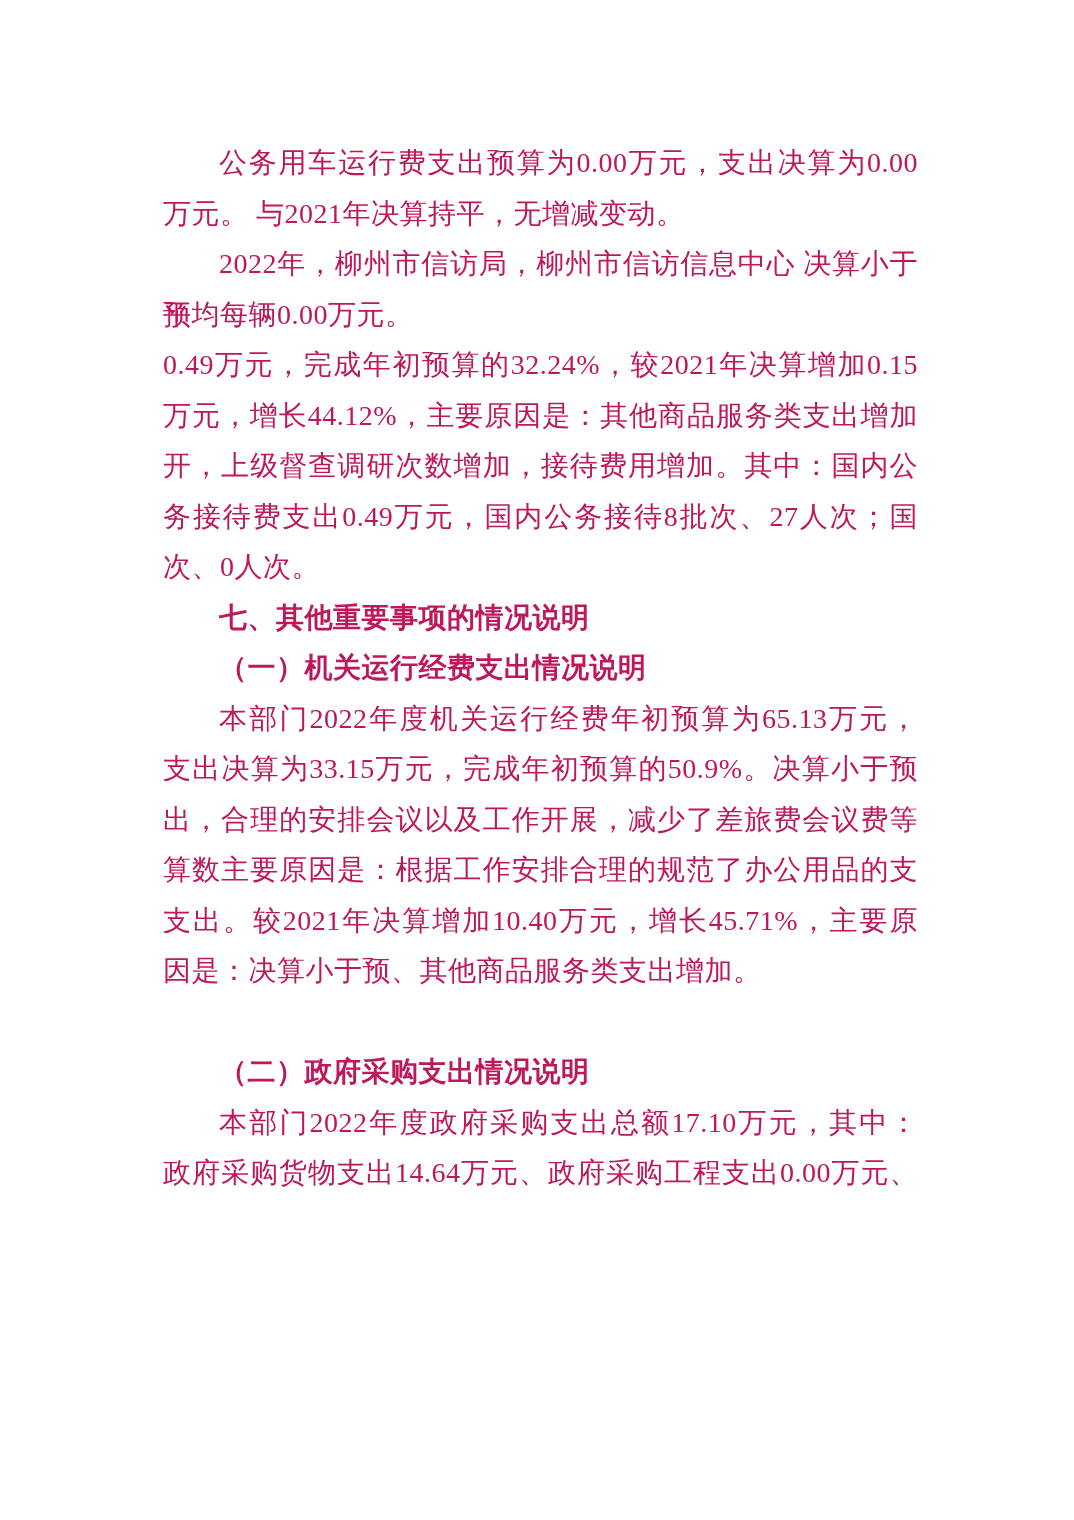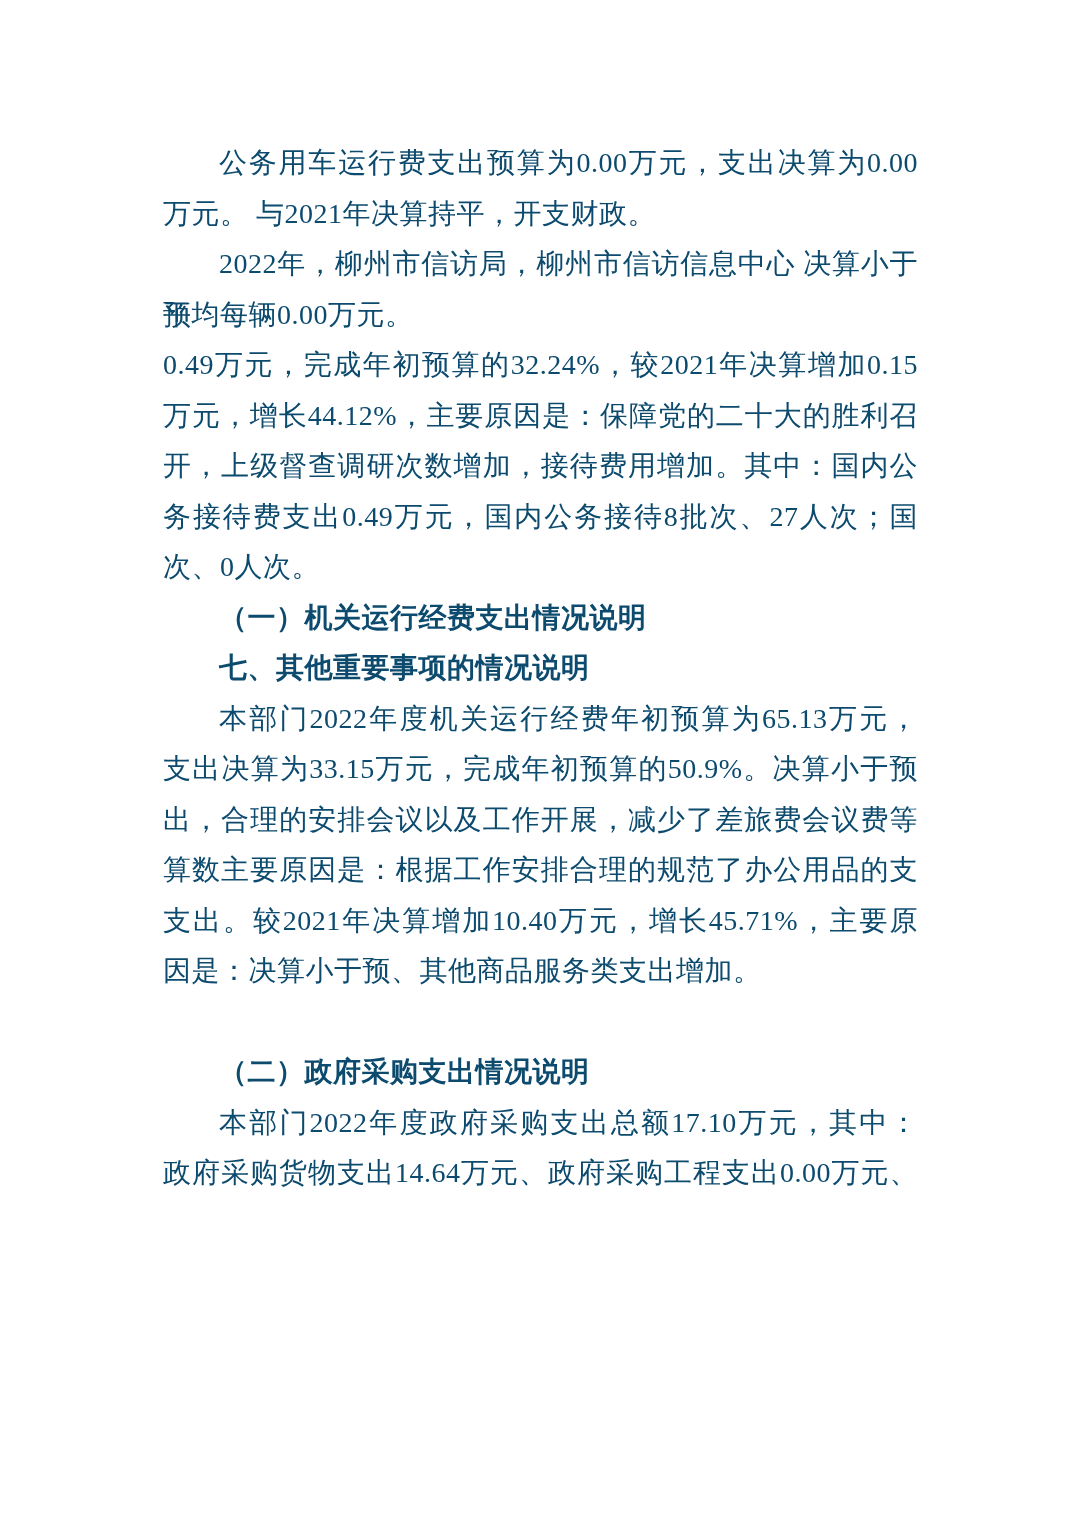--- a/index.html
+++ b/index.html
@@ -9,21 +9,21 @@
     width: 1074px;
     height: 1520px;
     overflow: hidden;
   }
   .page {
     position: relative;
     width: 1074px;
     height: 1455px;
     background: #ffffff;
     font-family: "Liberation Serif", "DejaVu Serif", serif;
-    color: #0c4a6e;
+    color: #be185d;
   }
   .content {
     position: absolute;
     left: 163px;
     top: 138px;
     width: 755px;
   }
   .line {
     font-size: 28px;
     height: 50.5px;
@@ -45,30 +45,30 @@
   .line.spacer {
     
   }
 </style>
 </head>
 <body>
 
 <div class="page">
   <div class="content" id="document-content">
       <div class="line first fill">公务用车运行费支出预算为0.00万元，支出决算为0.00</div>
-      <div class="line">万元。 与2021年决算持平，开支财政。</div>
+      <div class="line">万元。 与2021年决算持平，无增减变动。</div>
       <div class="line first fill">2022年，柳州市信访局，柳州市信访信息中心 决算小于预</div>
       <div class="line">平均每辆0.00万元。</div>
       <div class="line fill">0.49万元，完成年初预算的32.24%，较2021年决算增加0.15</div>
-      <div class="line fill">万元，增长44.12%，主要原因是：保障党的二十大的胜利召</div>
+      <div class="line fill">万元，增长44.12%，主要原因是：其他商品服务类支出增加</div>
       <div class="line fill">开，上级督查调研次数增加，接待费用增加。其中：国内公</div>
       <div class="line fill">务接待费支出0.49万元，国内公务接待8批次、27人次；国</div>
       <div class="line">次、0人次。</div>
+      <div class="line first heading">七、其他重要事项的情况说明</div>
       <div class="line first heading">（一）机关运行经费支出情况说明</div>
-      <div class="line first heading">七、其他重要事项的情况说明</div>
       <div class="line first fill">本部门2022年度机关运行经费年初预算为65.13万元，</div>
       <div class="line fill">支出决算为33.15万元，完成年初预算的50.9%。决算小于预</div>
       <div class="line fill">出，合理的安排会议以及工作开展，减少了差旅费会议费等</div>
       <div class="line fill">算数主要原因是：根据工作安排合理的规范了办公用品的支</div>
       <div class="line fill">支出。较2021年决算增加10.40万元，增长45.71%，主要原</div>
       <div class="line">因是：决算小于预、其他商品服务类支出增加。</div>
       <div class="line spacer"></div>
       <div class="line first heading">（二）政府采购支出情况说明</div>
       <div class="line first fill">本部门2022年度政府采购支出总额17.10万元，其中：</div>
       <div class="line fill">政府采购货物支出14.64万元、政府采购工程支出0.00万元、</div>

